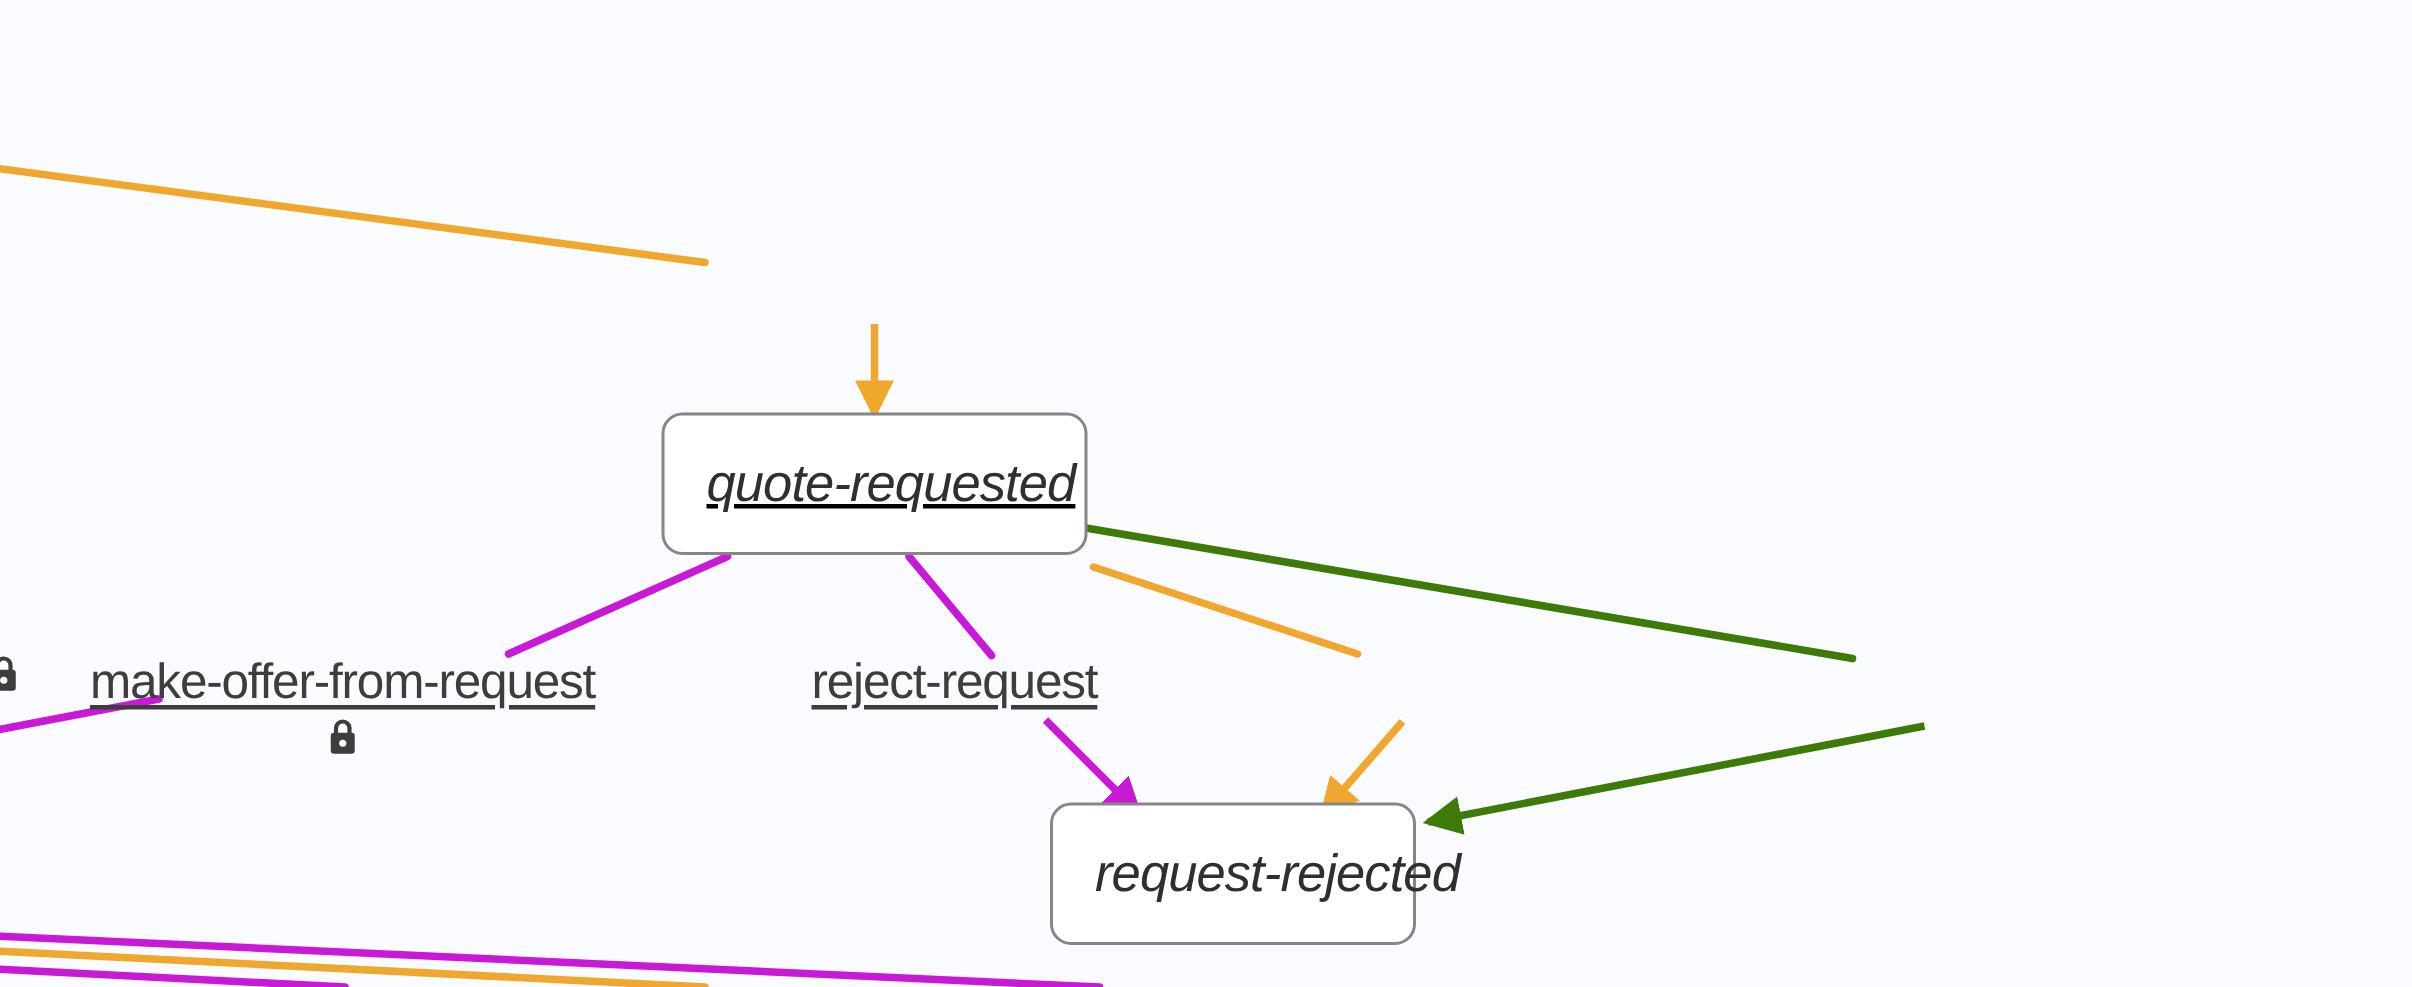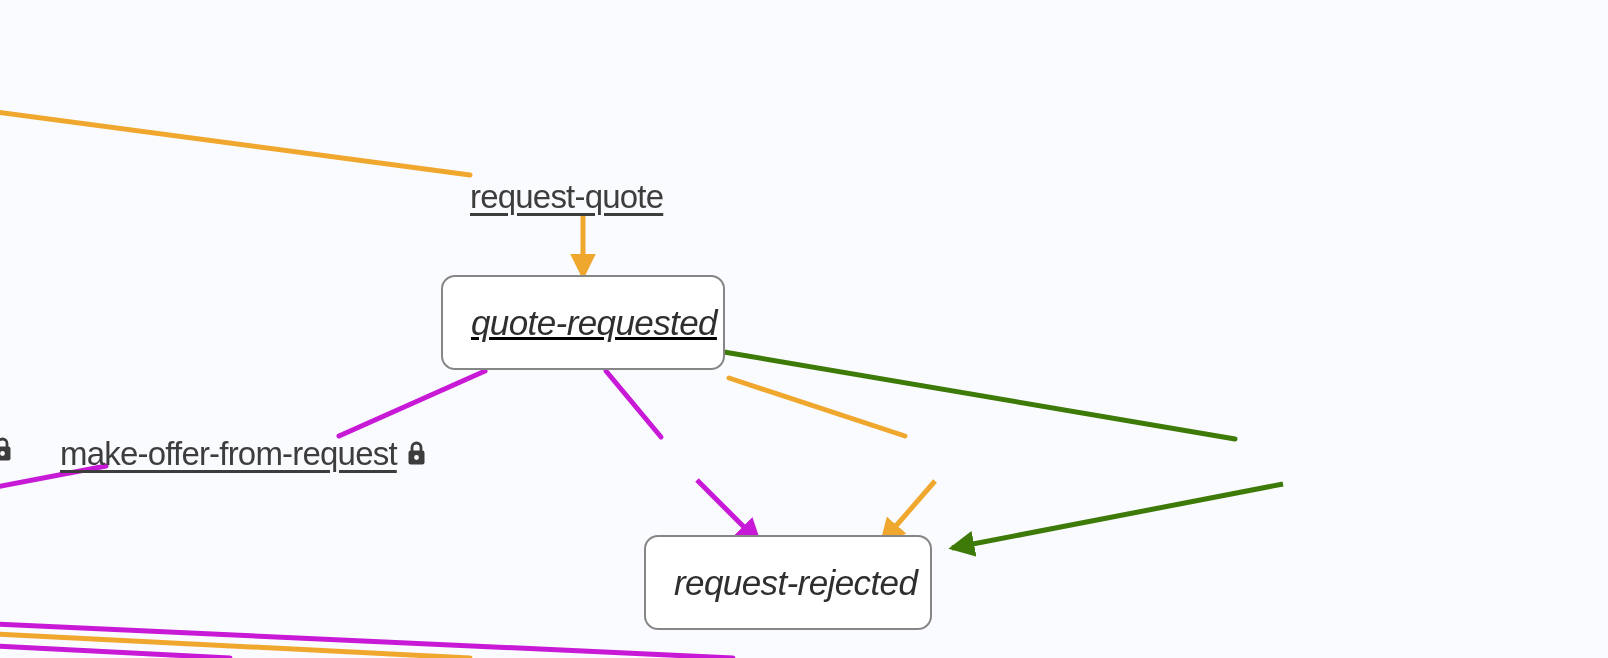--- a/index.html
+++ b/index.html
@@ -108,45 +108,45 @@
 
     <line x1="-4" y1="624" x2="733" y2="658" stroke="#c719d6" stroke-width="5" stroke-linecap="round"></line>
     <line x1="-4" y1="634" x2="470" y2="658" stroke="#f0a72e" stroke-width="5" stroke-linecap="round"></line>
     <line x1="-4" y1="646" x2="230" y2="658" stroke="#c719d6" stroke-width="5" stroke-linecap="round"></line>
   </svg>
 
   <div class="state-node" style="left:441px; top:275px; width:284px; height:95px;text-decoration:underline;">
     <span class="state-label">quote-requested</span>
   </div>
 
-  <div class="state-node" style="left:644px; top:535px; width:288px; height:95px;">
+  <div class="state-node" style="left:700px; top:535px; width:244px; height:95px;">
     <span class="state-label">request-rejected</span>
   </div>
 
-  <div class="transition-label" style="left:470px; top:180px;">
-    <span class="txt">request-quote</span>
-  </div>
 
   <div class="transition-label" style="left:-8px; top:437px;">
     <span class="lock-icon">
       <svg viewBox="0 0 21 25" width="21" height="25" xmlns="http://www.w3.org/2000/svg">
         <path d="M6 10 V6.5 a4.5 4.5 0 0 1 9 0 V10" fill="none" stroke="#3d3d3d" stroke-width="2.8"></path>
         <rect x="2.5" y="9.5" width="16" height="14" rx="2.2" fill="#3d3d3d"></rect>
         <circle cx="10.5" cy="16.5" r="2.4" fill="#fafbfe"></circle>
       </svg>
     </span>
   </div>
 
-  <div class="transition-label" style="left:60px; top:437px;">
+  <div class="transition-label" style="left:60px; top:437px;flex-direction:column;">
     <span class="txt">make-offer-from-request</span>
     <span class="lock-icon">
       <svg viewBox="0 0 21 25" width="21" height="25" xmlns="http://www.w3.org/2000/svg">
         <path d="M6 10 V6.5 a4.5 4.5 0 0 1 9 0 V10" fill="none" stroke="#3d3d3d" stroke-width="2.8"></path>
         <rect x="2.5" y="9.5" width="16" height="14" rx="2.2" fill="#3d3d3d"></rect>
         <circle cx="10.5" cy="16.5" r="2.4" fill="#fafbfe"></circle>
       </svg>
     </span>
   </div>
 
+  <div class="transition-label" style="left:541px; top:437px;">
+    <span class="txt">reject-request</span>
+  </div>
 
 
 
 </div>
 
 </body></html>

